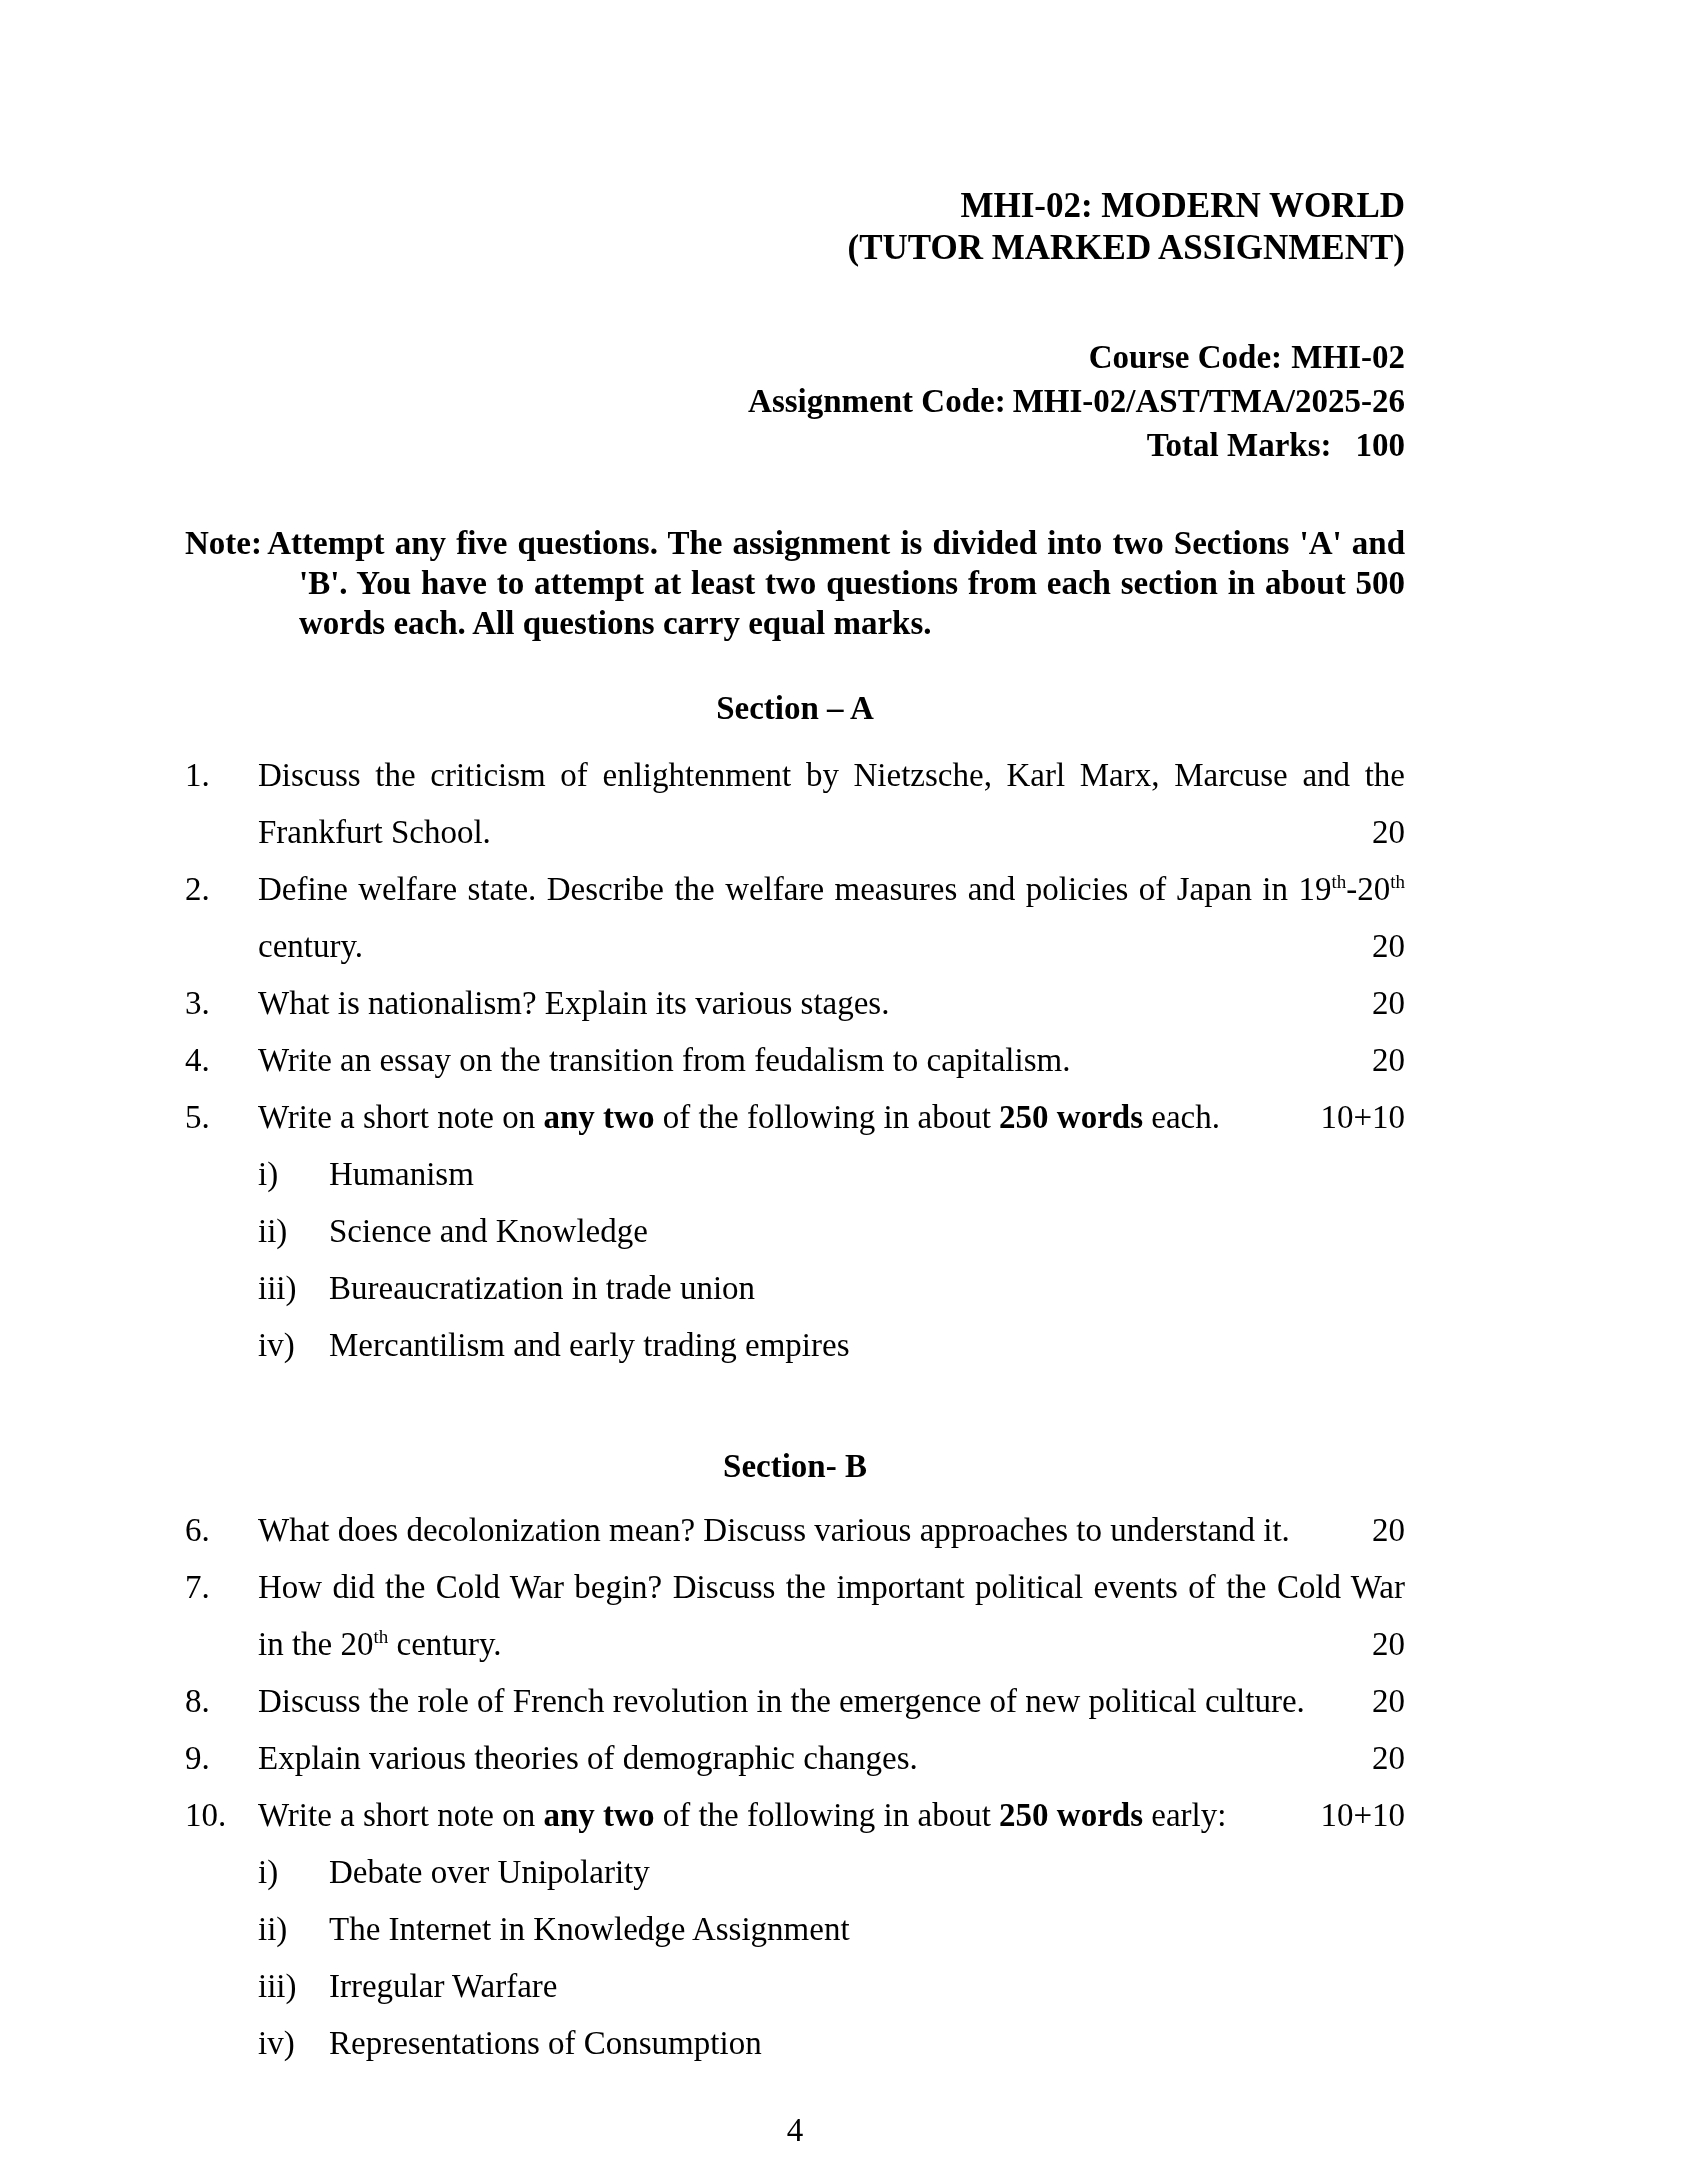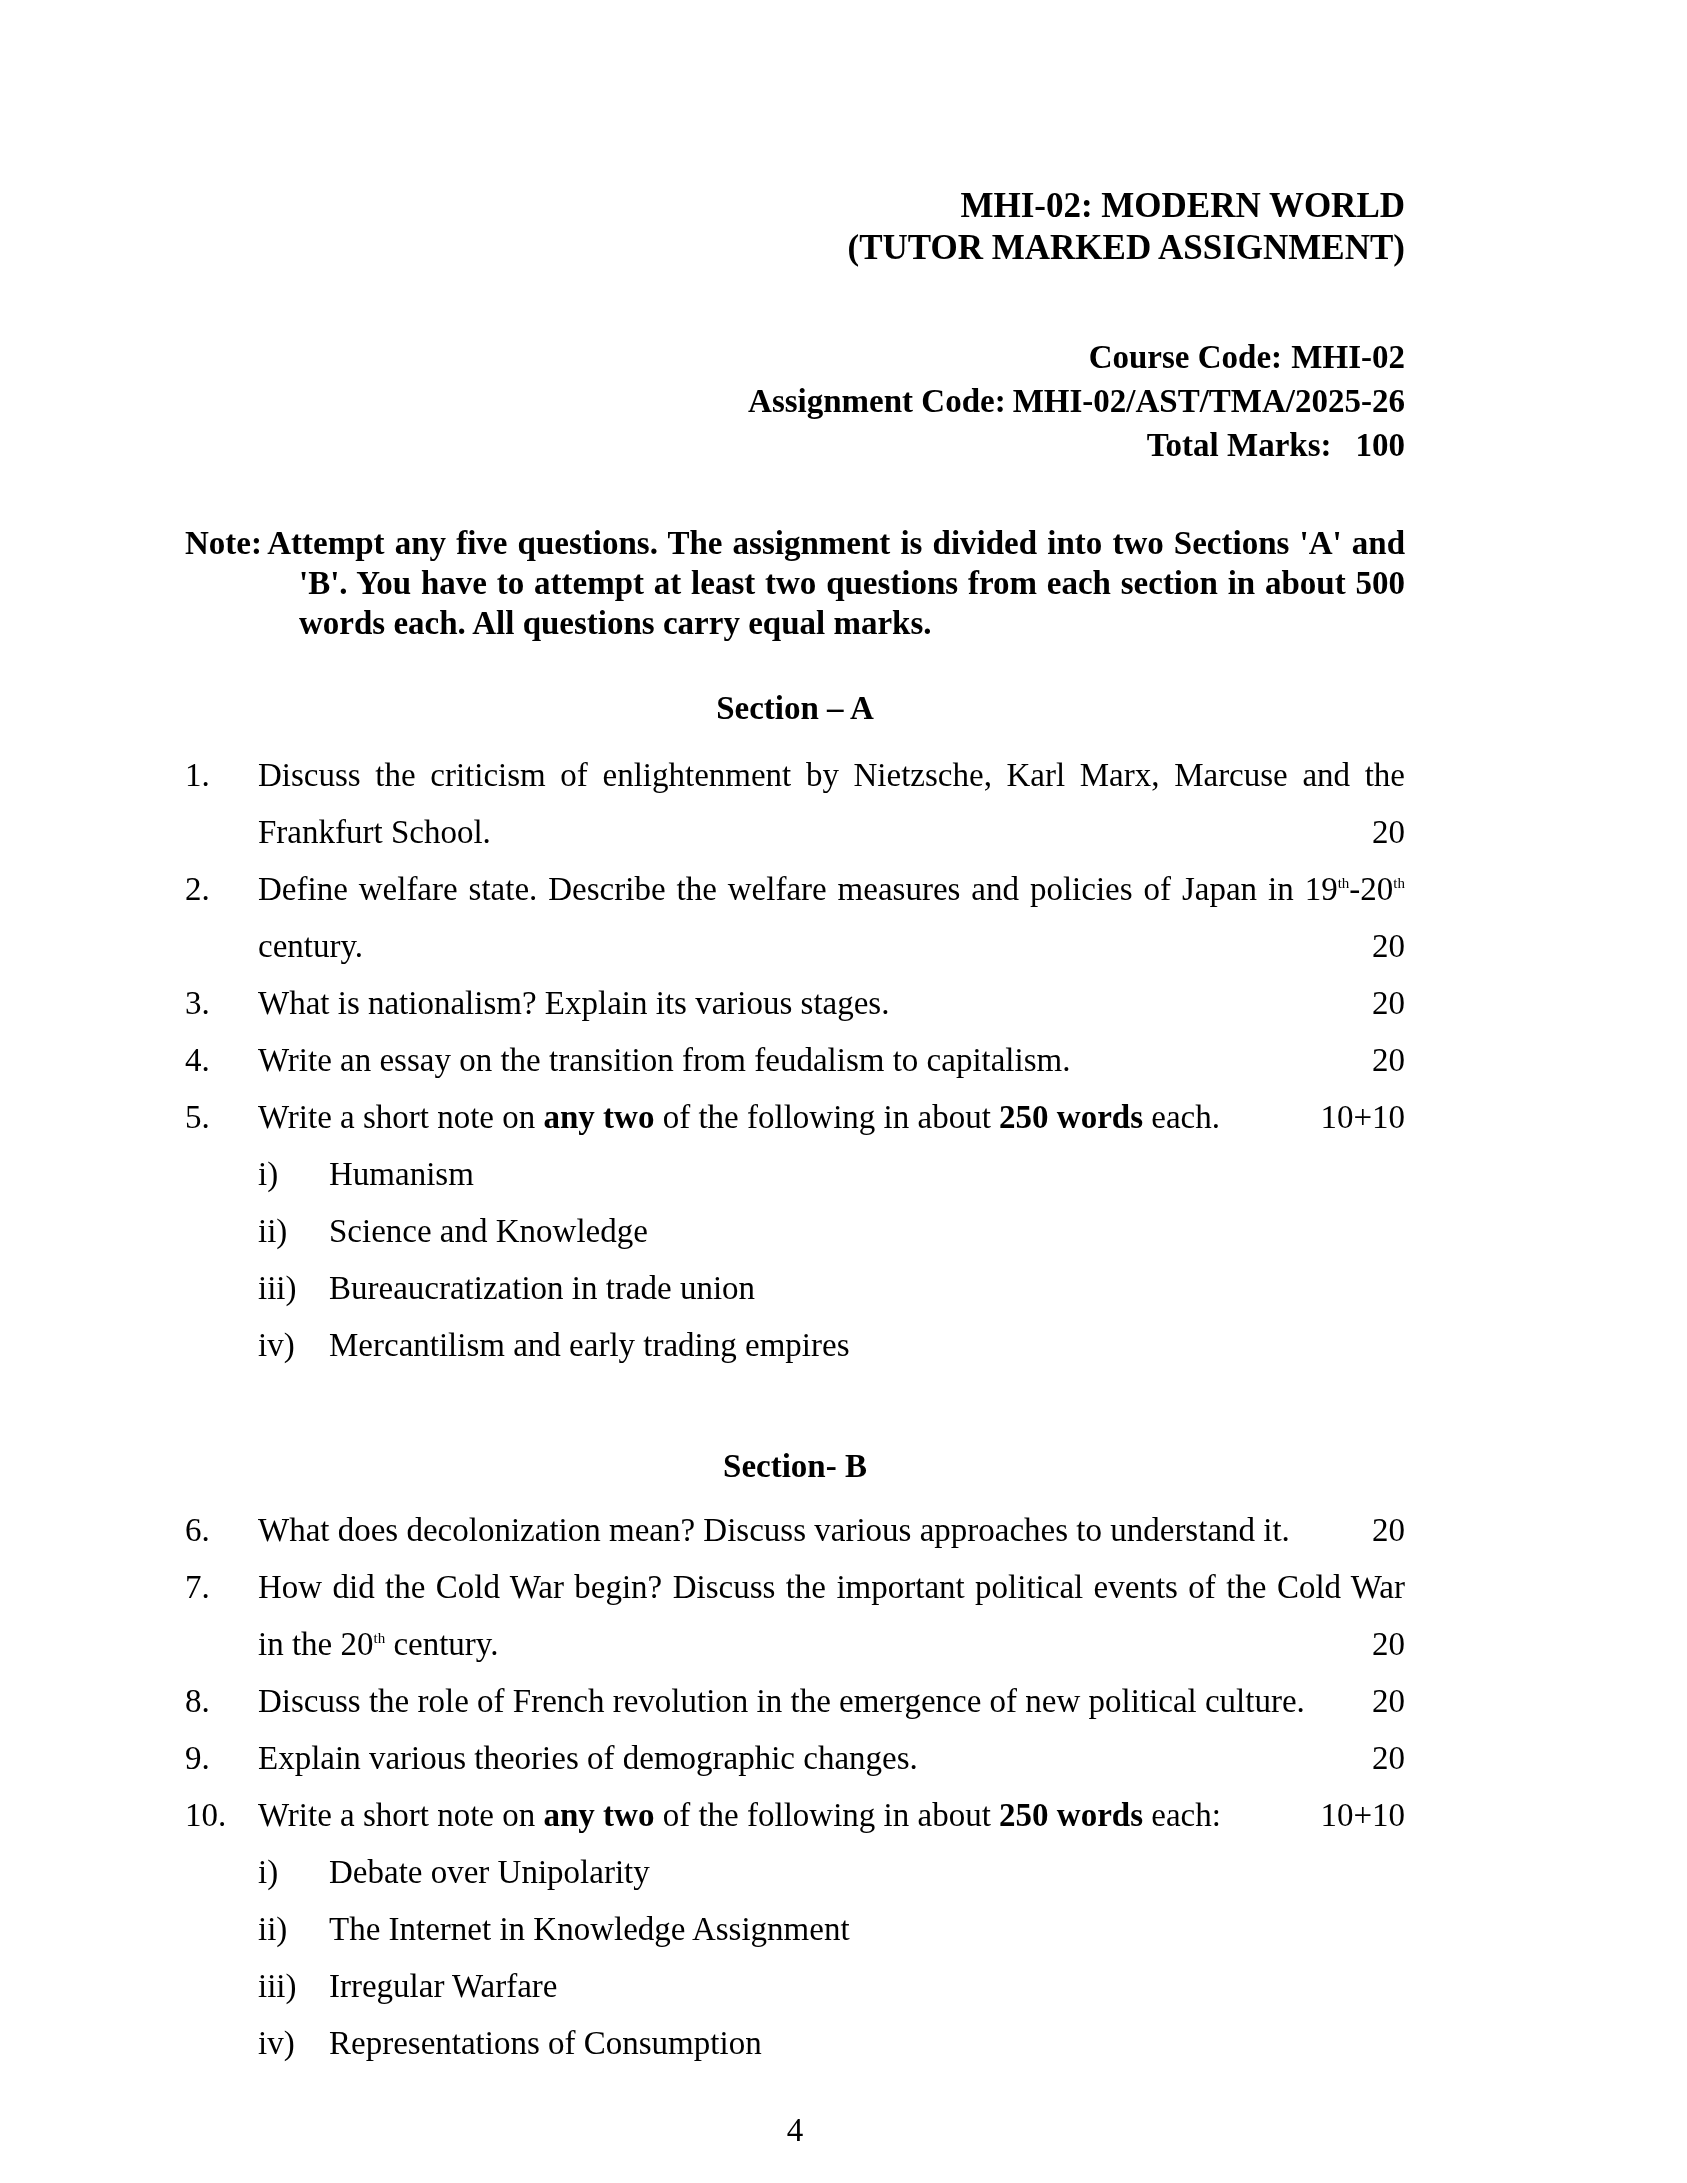--- a/index.html
+++ b/index.html
@@ -69,21 +69,21 @@
     text-align: justify;
     line-height: 57px;
   }
   .marks {
     position: absolute;
     right: 0;
     bottom: 0;
     text-align: right;
   }
   sup {
-    font-size: 15px;
+    font-size: 19px;
     vertical-align: super;
     line-height: 0;
   }
   b { font-weight: bold; }
   .subitem { display: flex; line-height: 57px; }
   .subnum { width: 71px; flex-shrink: 0; }
   .subtext { flex: 1; }
   .footer {
     text-align: center;
     margin-top: 30px;
@@ -187,21 +187,21 @@
   <div class="question">
     <span class="qnum">9.</span>
     <div class="qbody">
       <p class="qtext"><span>Explain various theories of demographic changes.</span><span class="marks">20</span></p>
     </div>
   </div>
 
   <div class="question">
     <span class="qnum">10.</span>
     <div class="qbody">
-      <p class="qtext"><span>Write a short note on </span><b>any two</b><span> of the following in about </span><b>250 words</b><span> each:</span><span class="marks">10+10</span></p>
+      <p class="qtext"><span>Write a short note on </span><b>any two</b><span> of the following in about </span><b>250 words</b><span> early:</span><span class="marks">10+10</span></p>
       <div class="subitem">
           <span class="subnum">i)</span>
           <span class="subtext">Debate over Unipolarity</span>
         </div>
       <div class="subitem">
           <span class="subnum">ii)</span>
           <span class="subtext">The Internet in Knowledge Assignment</span>
         </div>
       <div class="subitem">
           <span class="subnum">iii)</span>

